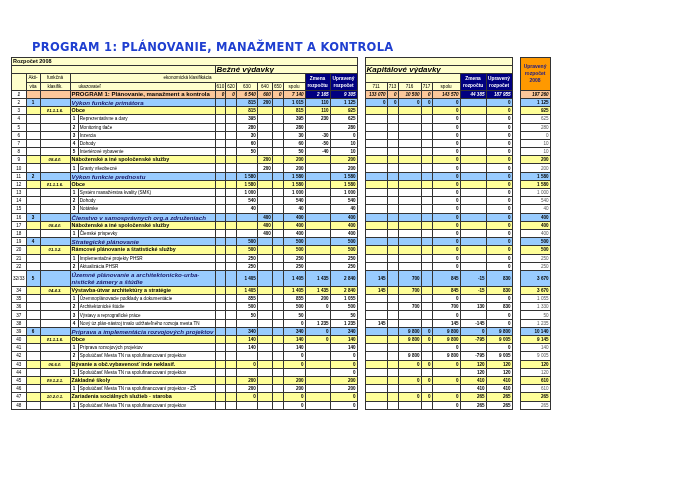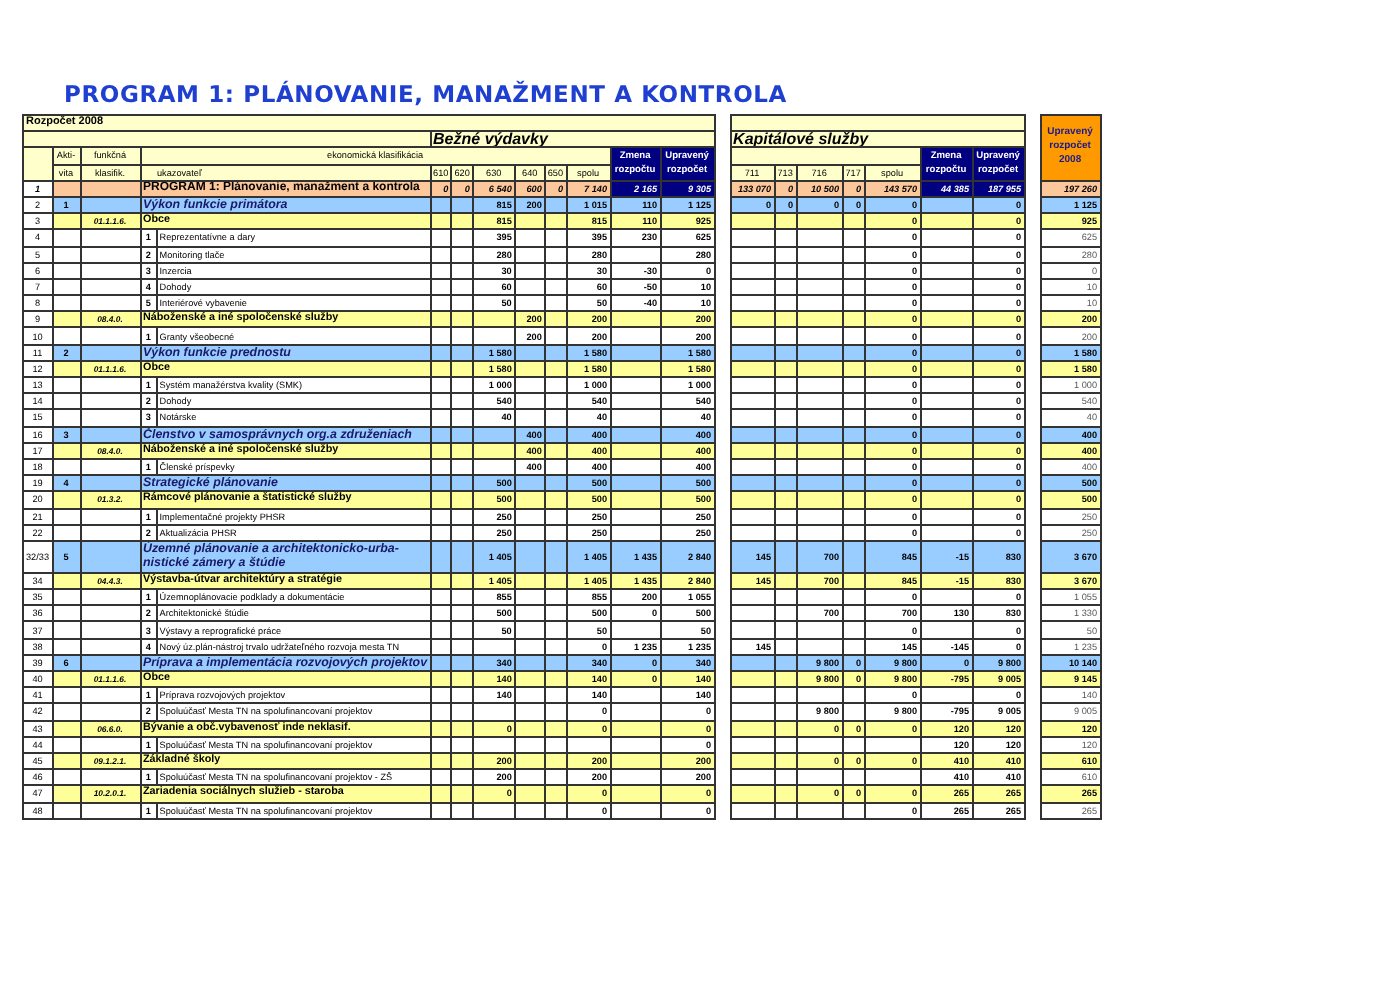--- a/index.html
+++ b/index.html
@@ -62,21 +62,21 @@
       <td colspan="13" class="bold" style="font-size:5.5px">Rozpočet 2008</td>
       <td class="gap"></td>
       <td colspan="7" class="hdr"></td>
       <td class="gap"></td>
       <td rowspan="4" class="orange" style="white-space:normal">Upravený rozpočet 2008</td>
     </tr>
     <tr class="hdr">
       <td colspan="5" class="hdr"></td>
       <td colspan="8" class="sect">Bežné výdavky</td>
       <td class="gap"></td>
-      <td colspan="7" class="sect">Kapitálové služby</td>
+      <td colspan="7" class="sect">Kapitálové výdavky</td>
       <td class="gap"></td>
     </tr>
     <tr class="hdr">
       <td rowspan="2"></td>
       <td class="ctr">Akti-</td>
       <td class="ctr">funkčná</td>
       <td colspan="8" class="ctr">ekonomická klasifikácia</td>
       <td rowspan="2" class="navy" style="white-space:normal">Zmena rozpočtu</td>
       <td rowspan="2" class="navy" style="white-space:normal">Upravený rozpočet</td>
       <td class="gap"></td>

